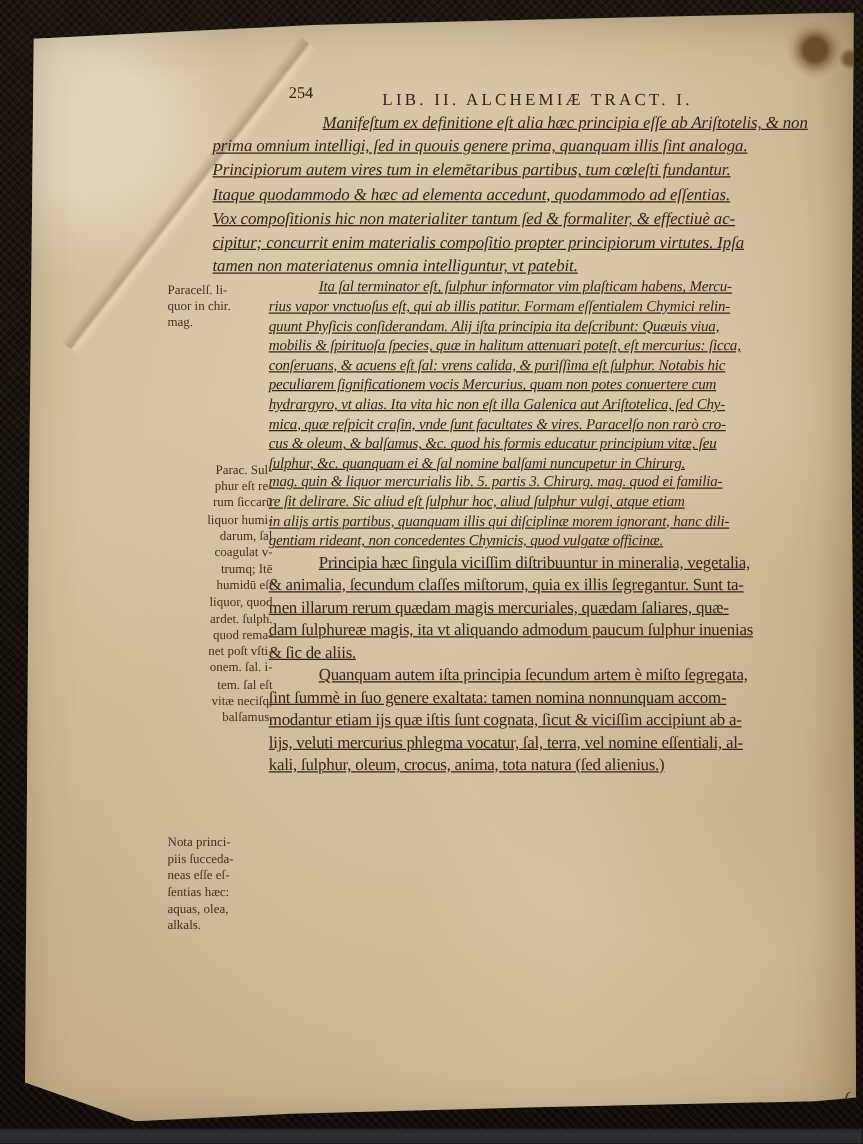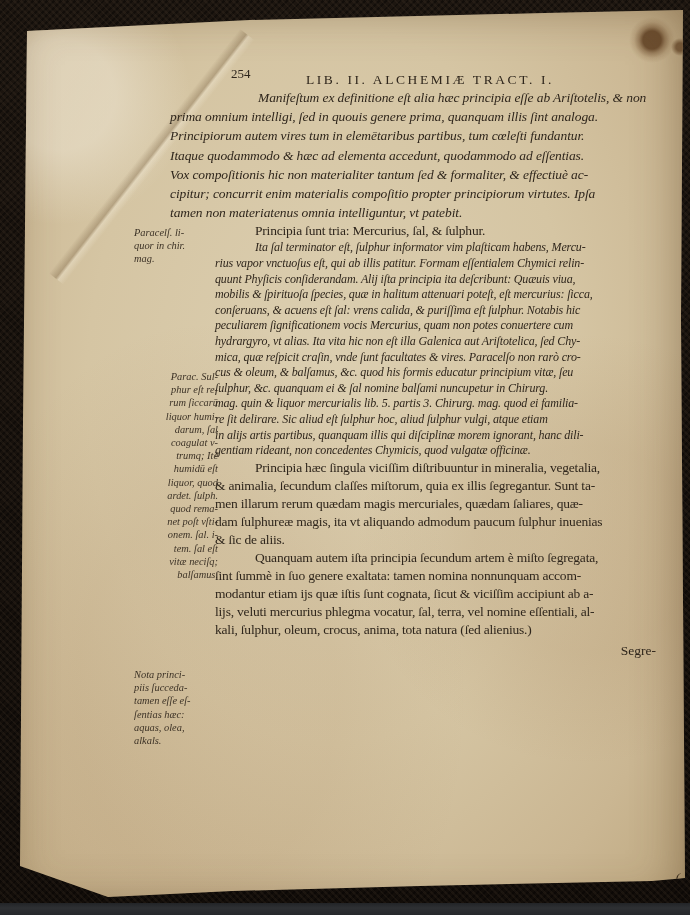--- a/index.html
+++ b/index.html
@@ -38,29 +38,29 @@
     position:absolute;left:-3px;top:135px;width:310px;height:44px;z-index:1;
     transform:rotate(128deg);
     background:linear-gradient(to bottom, transparent 30%, rgba(246,239,222,0.35) 46%, rgba(92,66,36,0.28) 53%, transparent 72%);
   }
   .vignette{position:absolute;inset:0;z-index:4;pointer-events:none;
     box-shadow:inset 0 0 48px 8px rgba(84,58,27,0.45), inset 0 0 8px rgba(60,40,16,0.4);}
   .ink{color:#2f261c;}
   .page-number{position:absolute;left:231px;top:66px;z-index:2;font-size:13px;}
   .running-header{position:absolute;left:180px;top:72px;width:500px;z-index:2;
     text-align:center;font-size:13.5px;letter-spacing:2.6px;}
-  .text-block{position:absolute;left:170px;top:88px;width:496px;z-index:2;}
+  .text-block{position:absolute;left:170px;top:88px;width:496px;z-index:2;text-decoration:underline;}
   .para{white-space:pre-line;margin:0 0 0 45px;font-size:13.5px;line-height:18px;letter-spacing:-0.2px;}
   .para.indent{text-indent:40px;}
   .para.wide{margin-left:0;font-style:italic;font-size:13.5px;line-height:19.2px;letter-spacing:-0.1px;}
   .para.wide.indent{text-indent:88px;}
   .para.italic{font-style:italic;font-size:12px;line-height:15.6px;letter-spacing:-0.15px;}
   .catchword{margin:4px 10px 0 0;text-align:right;font-size:13.5px;}
   .margin-note{position:absolute;left:134px;width:84px;z-index:2;
-    white-space:pre-line;font-style:italic;font-size:10.4px;line-height:13.2px;color:#3c3226;}
+    white-space:pre-line;font-size:10.4px;line-height:13.2px;color:#3c3226;}
   .note-1{top:226px;}
   .note-2{top:370px;text-align:right;}
   .note-3{top:668px;}
   .corner-ink-mark{position:absolute;left:676px;top:870px;z-index:2;font-size:12px;transform:rotate(14deg);}
 </style>
 </head>
 <body>
 
 <div id="stage">
   <div class="bottom-strip"></div>
@@ -75,21 +75,20 @@
 
     <div class="text-block ink">
 
       <div class="para wide indent">Manifeſtum ex definitione eſt alia hæc principia eſſe ab Ariſtotelis, &amp; non
 prima omnium intelligi, ſed in quouis genere prima, quanquam illis ſint analoga.
 Principiorum autem vires tum in elemētaribus partibus, tum cœleſti fundantur.
 Itaque quodammodo &amp; hæc ad elementa accedunt, quodammodo ad eſſentias.
 Vox compoſitionis hic non materialiter tantum ſed &amp; formaliter, &amp; effectiuè ac-
 cipitur; concurrit enim materialis compoſitio propter principiorum virtutes. Ipſa
 tamen non materiatenus omnia intelliguntur, vt patebit.</div>
-        <div class="para roman indent">Principia ſunt tria: Mercurius, ſal, &amp; ſulphur.</div>
         <div class="para italic indent">Ita ſal terminator eſt, ſulphur informator vim plaſticam habens, Mercu-
 rius vapor vnctuoſus eſt, qui ab illis patitur. Formam eſſentialem Chymici relin-
 quunt Phyſicis conſiderandam. Alij iſta principia ita deſcribunt: Quæuis viua,
 mobilis &amp; ſpirituoſa ſpecies, quæ in halitum attenuari poteſt, eſt mercurius: ſicca,
 conſeruans, &amp; acuens eſt ſal: vrens calida, &amp; puriſſima eſt ſulphur. Notabis hic
 peculiarem ſignificationem vocis Mercurius, quam non potes conuertere cum
 hydrargyro, vt alias. Ita vita hic non eſt illa Galenica aut Ariſtotelica, ſed Chy-
 mica, quæ reſpicit craſin, vnde ſunt facultates &amp; vires. Paracelſo non rarò cro-
 cus &amp; oleum, &amp; balſamus, &amp;c. quod his formis educatur principium vitæ, ſeu
 ſulphur, &amp;c. quanquam ei &amp; ſal nomine balſami nuncupetur in Chirurg.
@@ -100,21 +99,20 @@
         <div class="para roman indent">Principia hæc ſingula viciſſim diſtribuuntur in mineralia, vegetalia,
 &amp; animalia, ſecundum claſſes miſtorum, quia ex illis ſegregantur. Sunt ta-
 men illarum rerum quædam magis mercuriales, quædam ſaliares, quæ-
 dam ſulphureæ magis, ita vt aliquando admodum paucum ſulphur inuenias
 &amp; ſic de aliis.</div>
         <div class="para roman indent">Quanquam autem iſta principia ſecundum artem è miſto ſegregata,
 ſint ſummè in ſuo genere exaltata: tamen nomina nonnunquam accom-
 modantur etiam ijs quæ iſtis ſunt cognata, ſicut &amp; viciſſim accipiunt ab a-
 lijs, veluti mercurius phlegma vocatur, ſal, terra, vel nomine eſſentiali, al-
 kali, ſulphur, oleum, crocus, anima, tota natura (ſed alienius.)</div>
-        <div class="catchword">Segre-</div>
     </div>
 
     <div class="margin-note note-1">Paracelſ. li-
 quor in chir.
 mag.</div>
     <div class="margin-note note-2">Parac. Sul-
 phur eſt re-
 rum ſiccarū
 liquor humi-
 darum, ſal
@@ -124,21 +122,21 @@
 liquor, quod
 ardet. ſulph.
 quod rema-
 net poſt vſti-
 onem. ſal. i-
 tem. ſal eſt
 vitæ neciſq;
 balſamus.</div>
     <div class="margin-note note-3">Nota princi-
 piis ſucceda-
-tamen eſſe eſ-
+neas eſſe eſ-
 ſentias hæc:
 aquas, olea,
 alkals.</div>
 
     <div class="corner-ink-mark ink">(</div>
 
     <div class="vignette"></div>
   </div>
 </div>
 

